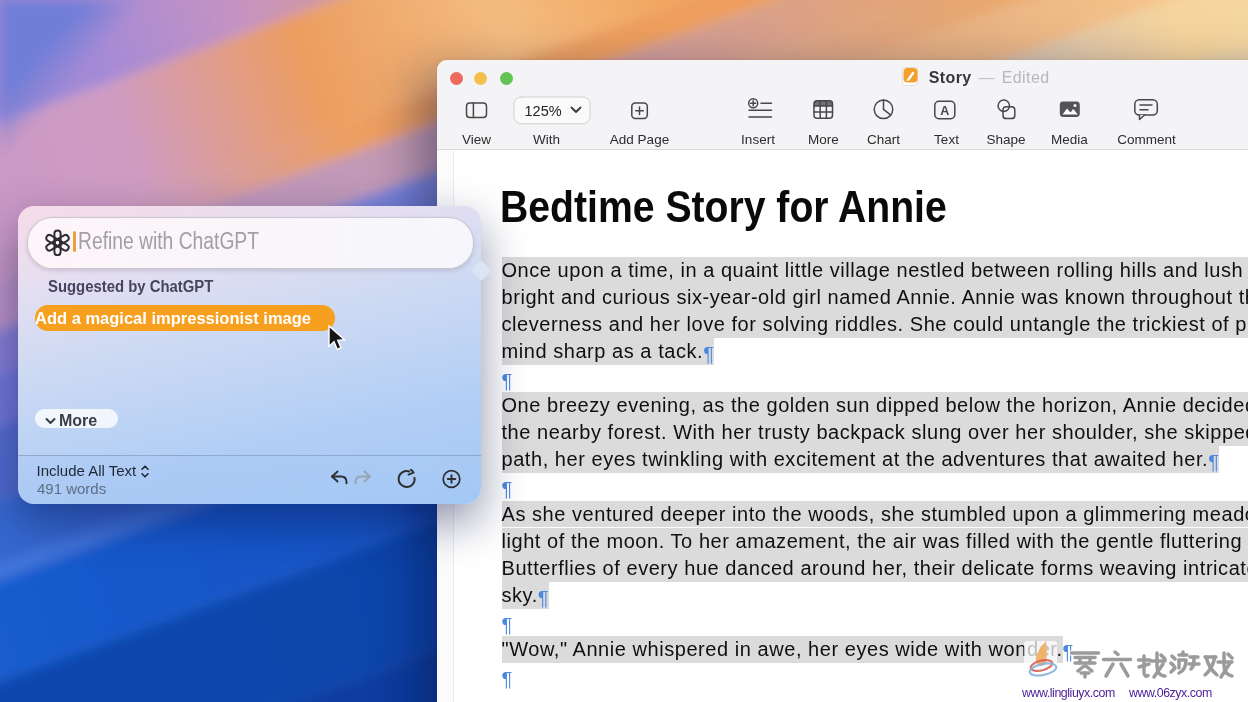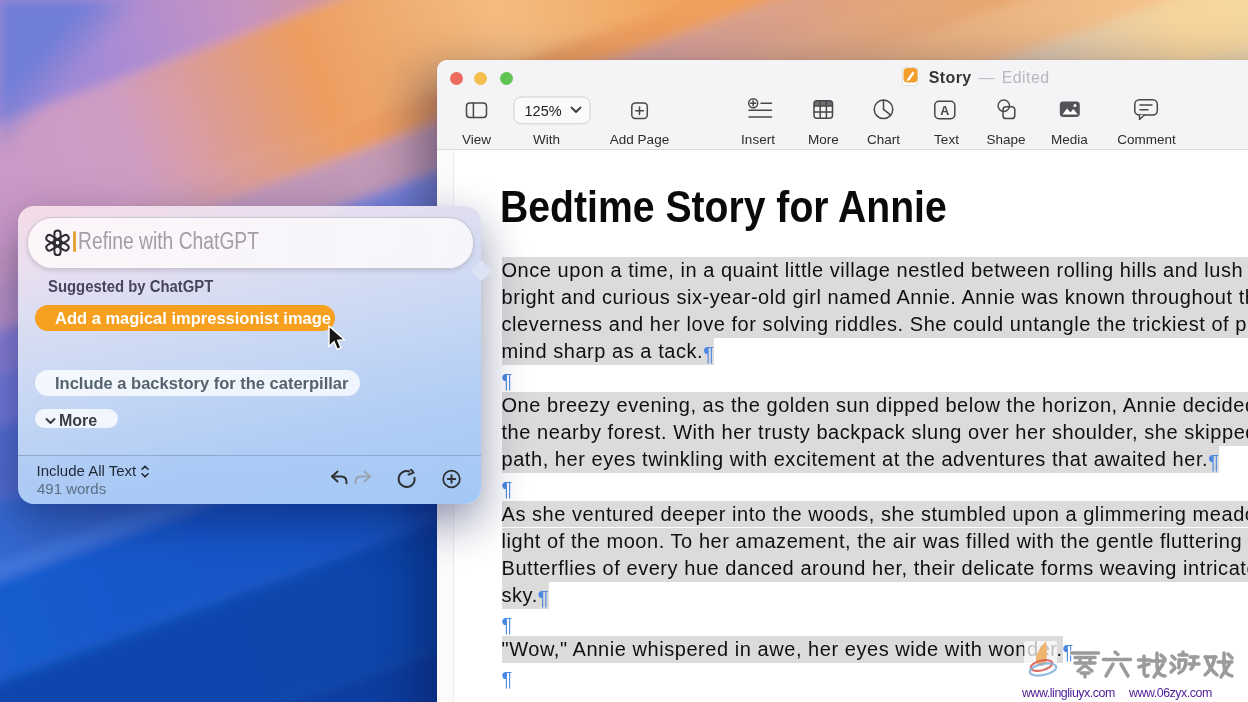--- a/index.html
+++ b/index.html
@@ -22,21 +22,21 @@
 .p{color:#4c88e2;position:relative;top:2.5px;}
 
 #pop{position:absolute;left:17.5px;top:205.5px;width:463.5px;height:298.5px;border-radius:16px;background:linear-gradient(168deg,#f6dbe8 0%,#e9dff0 17%,#d5dcf2 35%,#c2d5f4 55%,#b0cdf5 75%,#a5c9f4 100%);box-shadow:0 18px 45px rgba(8,18,70,.45);}
 #tail{position:absolute;left:456.5px;top:57px;width:15px;height:15px;background:#dce3f4;transform:rotate(45deg);border-radius:2.5px;}
 #pill{position:absolute;left:9.5px;top:11px;width:444.5px;height:50px;border-radius:25.5px;background:linear-gradient(90deg,rgba(252,246,249,.97),rgba(247,247,251,.95));border:1px solid rgba(130,120,135,.38);box-shadow:0 2px 4.5px rgba(40,35,70,.15);}
 #cursor{position:absolute;left:55.5px;top:25.5px;width:3.4px;height:20.5px;background:#e9a33b;border-radius:1.5px;}
 #ph{position:absolute;left:60.5px;top:22.3px;font-size:23.5px;color:#a29da6;transform:scaleX(.82);transform-origin:0 50%;}
 #sug{position:absolute;left:30px;top:72px;font-size:16px;font-weight:700;color:#48445e;transform:scaleX(.93);transform-origin:0 50%;}
 .btn{position:absolute;left:17.5px;border-radius:13.4px;font-weight:700;font-size:16.5px;white-space:nowrap;}
 #b1{top:99px;width:300px;height:26px;background:#f7a01f;color:#fff;line-height:26px;}
-#b1 span,#b2 span,#b3 span{padding-left:20px;}
+#b1 span,#b2 span,#b3 span{padding-left:0;}
 #b2{top:131.5px;width:335px;height:26.5px;background:rgba(255,255,255,.78);color:#56636f;line-height:26.5px;}
 #b3{top:164px;width:325px;height:26.5px;background:rgba(255,255,255,.78);color:#56636f;line-height:26.5px;}
 #more{position:absolute;left:17.5px;top:203.5px;width:83px;height:19px;border-radius:12px;background:rgba(255,255,255,.78);color:#3a3d45;font-weight:700;font-size:16px;line-height:23.5px;}
 #bbar{position:absolute;left:0;right:0;top:249px;bottom:0;border-top:1px solid rgba(70,85,125,.30);background:linear-gradient(90deg,rgba(120,170,240,.10),rgba(160,200,250,.12));border-radius:0 0 16px 16px;}
 #iat{position:absolute;left:19px;top:6.5px;font-size:15px;color:#1f2835;}
 #wc{position:absolute;left:19.5px;top:24px;font-size:15px;color:#5e6e84;}
 
 #wm5{position:absolute;left:1068px;top:648px;}
 #urls{position:absolute;left:1022px;top:686px;font-size:12.4px;font-weight:400;color:#4c1d95;letter-spacing:-.45px;white-space:nowrap;text-shadow:0 0 2px #fff,0 0 2px #fff;}
 </style></head>
@@ -239,21 +239,20 @@
           <rect x="-3.1" y="-12.4" width="6.2" height="15.5" rx="3.1" transform="rotate(120)"></rect>
           <rect x="-3.1" y="-12.4" width="6.2" height="15.5" rx="3.1" transform="rotate(180)"></rect>
           <rect x="-3.1" y="-12.4" width="6.2" height="15.5" rx="3.1" transform="rotate(240)"></rect>
           <rect x="-3.1" y="-12.4" width="6.2" height="15.5" rx="3.1" transform="rotate(300)"></rect>
         </g>
 </svg>
 <div id="cursor"></div>
 <div id="ph">Refine with ChatGPT</div>
 <div id="sug">Suggested by ChatGPT</div>
 <div class="btn" id="b1"><span>Add a magical impressionist image</span></div>
-<div class="btn" id="b3"><span>Include a backstory for the caterpillar</span></div>
 <div id="more"><svg width="11" height="8" viewBox="0 0 11 8" style="margin:0 3px 1px 10px">
           <path d="M1.5 2 l4 4 4-4" fill="none" stroke="#3a3d45" stroke-width="2" stroke-linecap="round" stroke-linejoin="round"></path>
         </svg>More</div>
 <div id="bbar">
 <div id="iat">Include All Text <svg width="10" height="13" viewBox="0 0 10 13" style="vertical-align:-2px">
             <path d="M2 4.2 L5 1.2 8 4.2 M2 8.8 L5 11.8 8 8.8" fill="none" stroke="#1f2835" stroke-width="1.6" stroke-linecap="round" stroke-linejoin="round"></path>
           </svg></div>
 <div id="wc">491 words</div>
 <svg class="abs" width="180" height="30" viewBox="0 0 180 30" style="left:300px;top:13px">
 <g fill="none" stroke="#2f2f33" stroke-width="1.9" stroke-linecap="round" stroke-linejoin="round">

